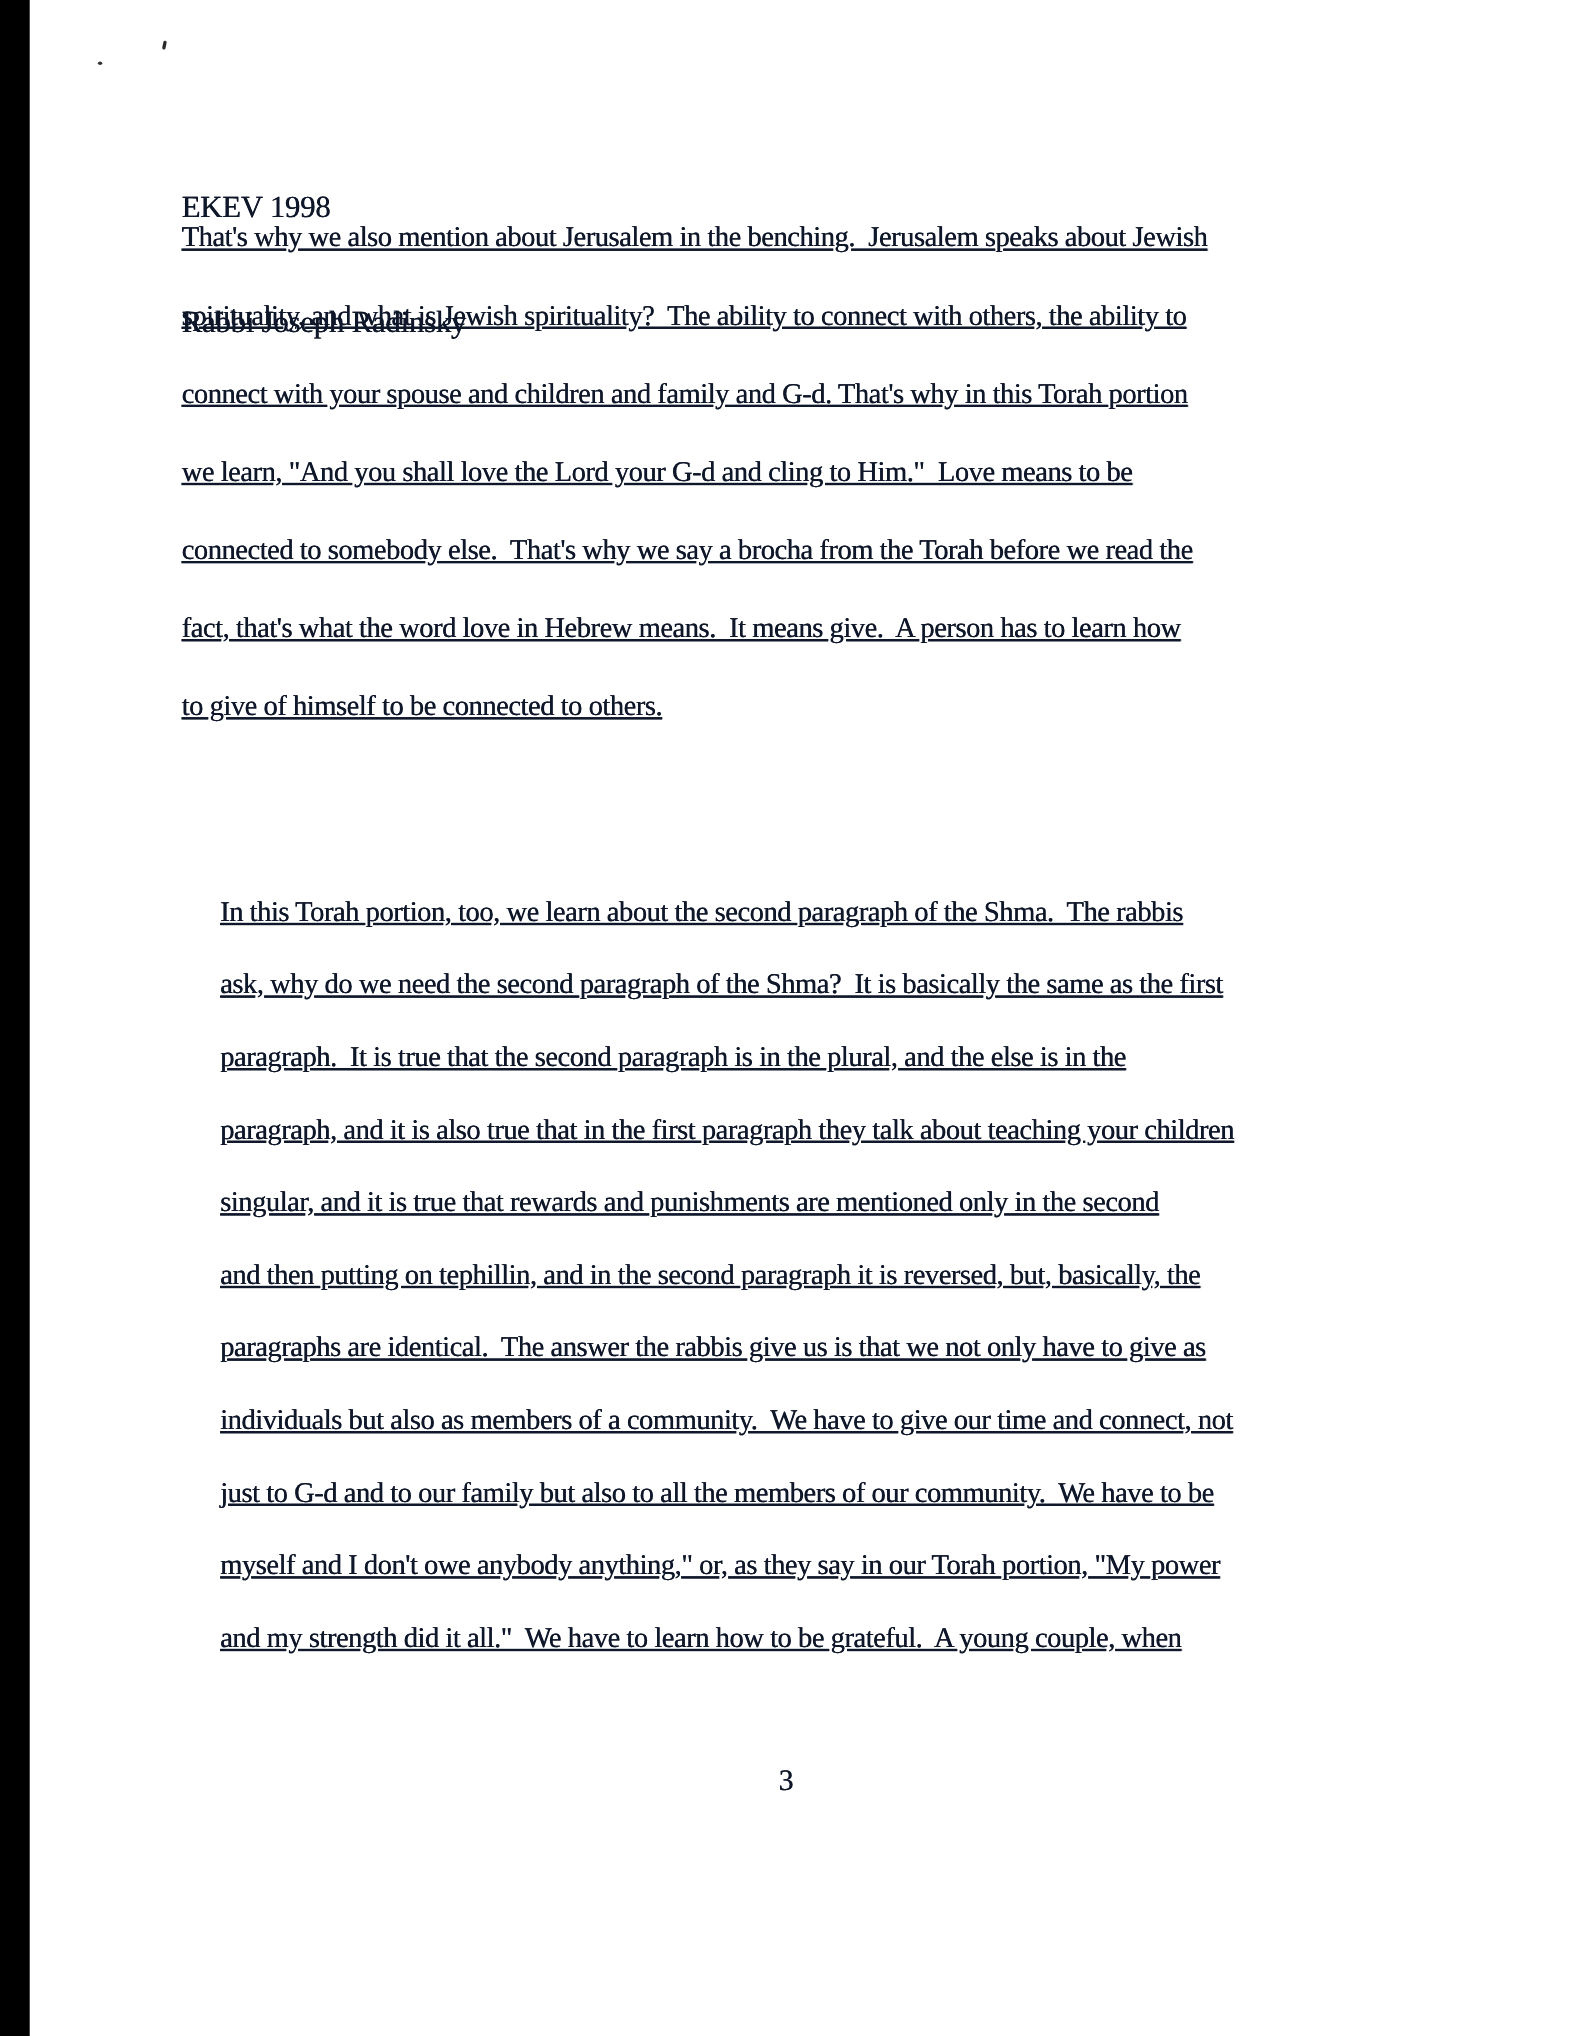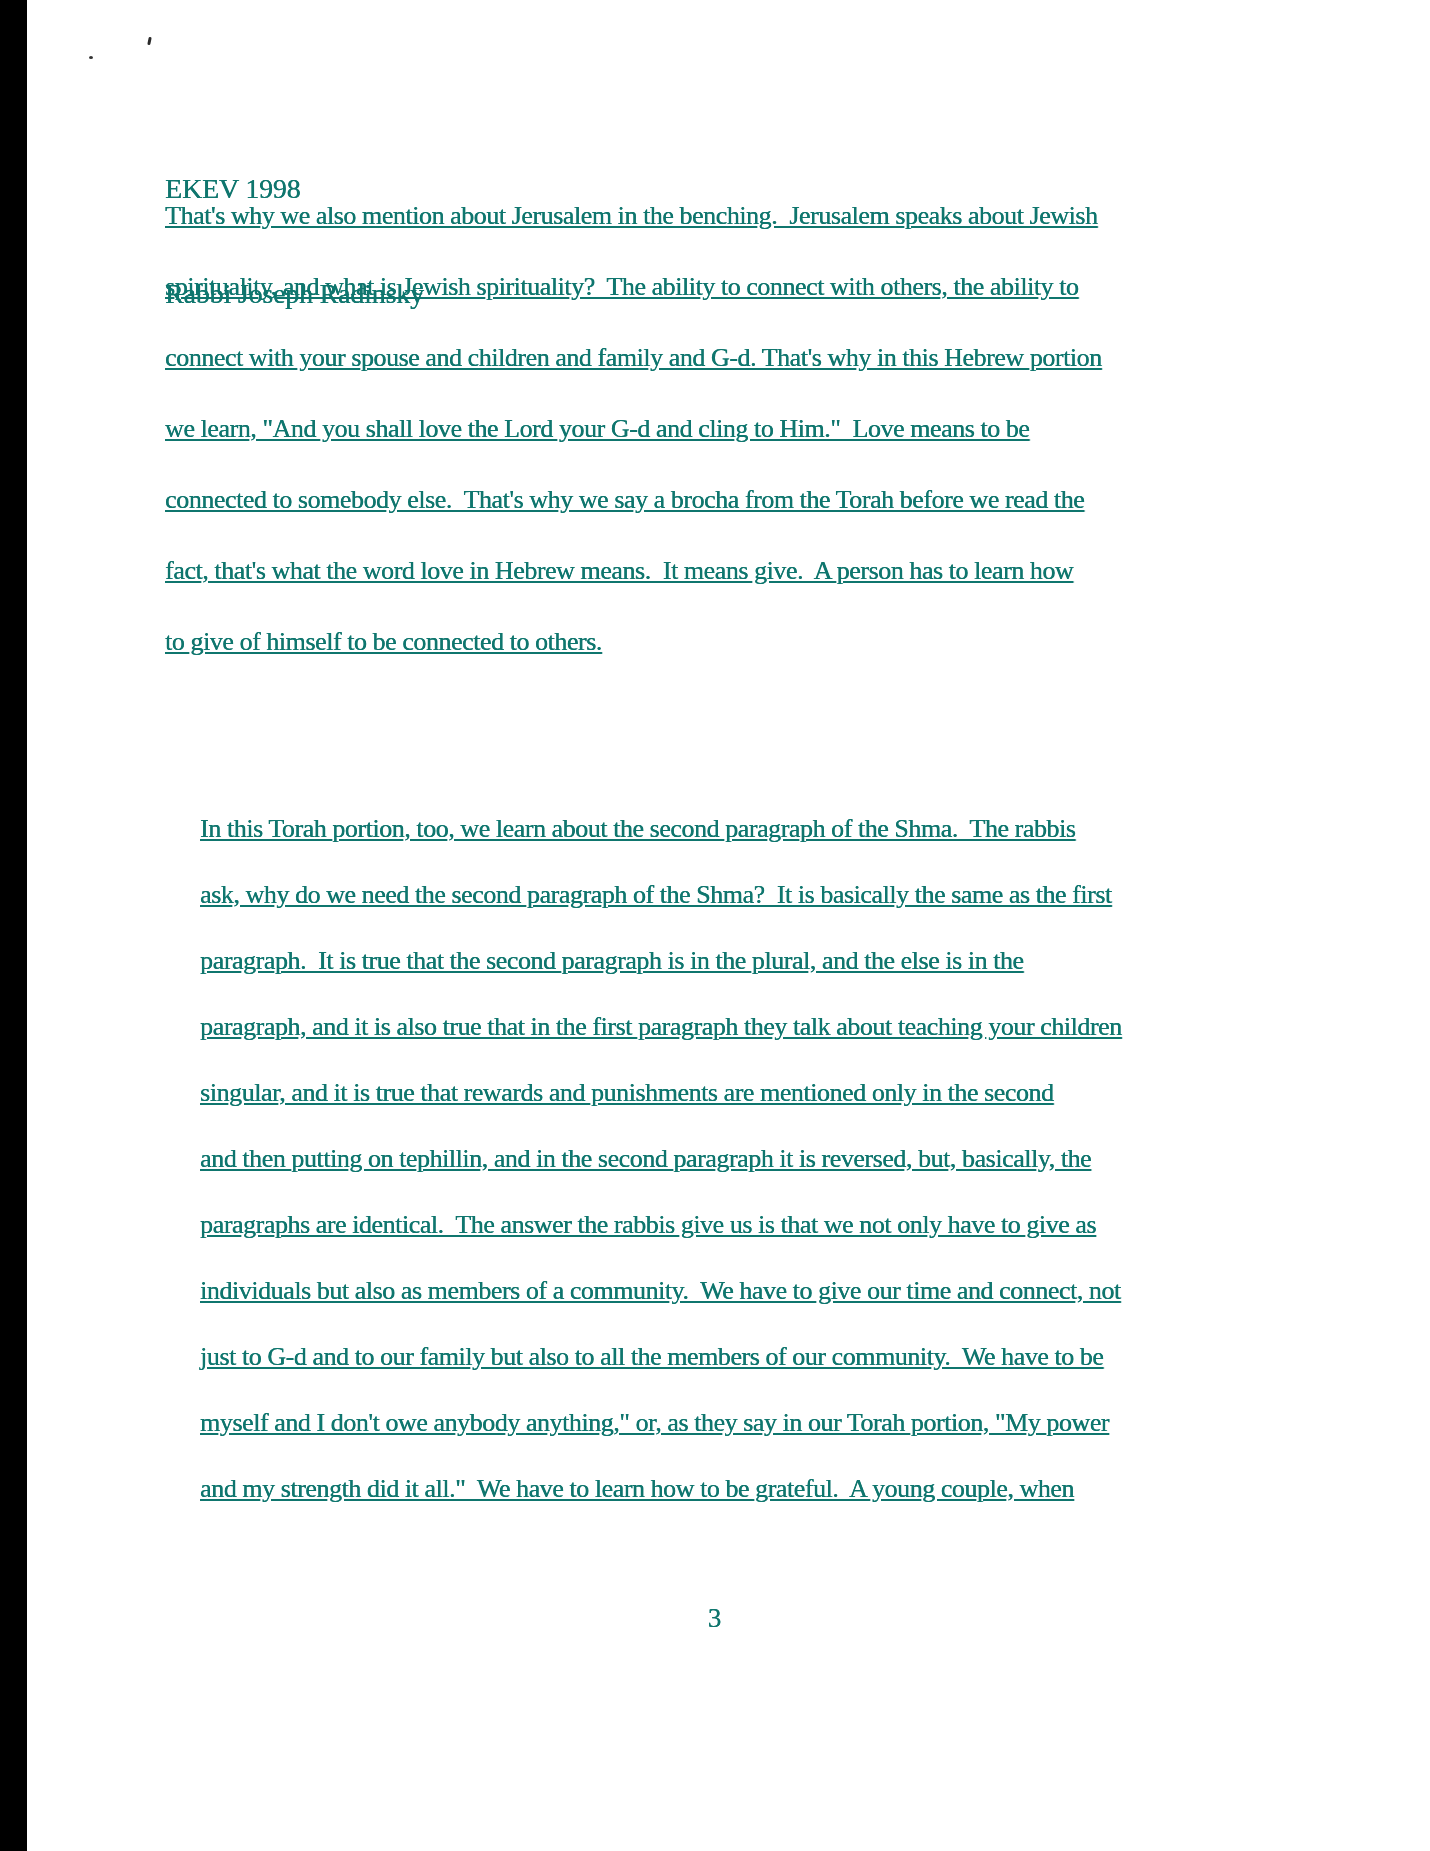--- a/index.html
+++ b/index.html
@@ -7,21 +7,21 @@
     padding: 0;
     background: #ffffff;
   }
   .page {
     position: relative;
     width: 1248px;
     height: 1851px;
     background: #ffffff;
     overflow: hidden;
     font-family: "Liberation Serif", "DejaVu Serif", serif;
-    color: #0f766e;
+    color: #0f172a;
   }
   
   .scan-bar {
     position: absolute;
     left: 0;
     top: 0;
     width: 27px;
     height: 100%;
     background: #000000;
   }
@@ -91,21 +91,21 @@
   <div class="speck-dot"></div>
 
   <div class="header">
     <div>EKEV 1998</div>
     <div>Rabbi Joseph Radinsky</div>
   </div>
 
   <div class="body-text para-1">
     <div class="line">That's why we also mention about Jerusalem in the benching.  Jerusalem speaks about Jewish</div>
     <div class="line">spirituality, and what is Jewish spirituality?  The ability to connect with others, the ability to</div>
-    <div class="line">connect with your spouse and children and family and G-d. That's why in this Hebrew portion</div>
+    <div class="line">connect with your spouse and children and family and G-d. That's why in this Torah portion</div>
     <div class="line">we learn, "And you shall love the Lord your G-d and cling to Him."  Love means to be</div>
     <div class="line">connected to somebody else.  That's why we say a brocha from the Torah before we read the</div>
     <div class="line">fact, that's what the word love in Hebrew means.  It means give.  A person has to learn how</div>
     <div class="line">to give of himself to be connected to others.</div>
   </div>
 
   <div class="body-text para-2">
     <div class="line">In this Torah portion, too, we learn about the second paragraph of the Shma.  The rabbis</div>
     <div class="line">ask, why do we need the second paragraph of the Shma?  It is basically the same as the first</div>
     <div class="line">paragraph.  It is true that the second paragraph is in the plural, and the else is in the</div>

